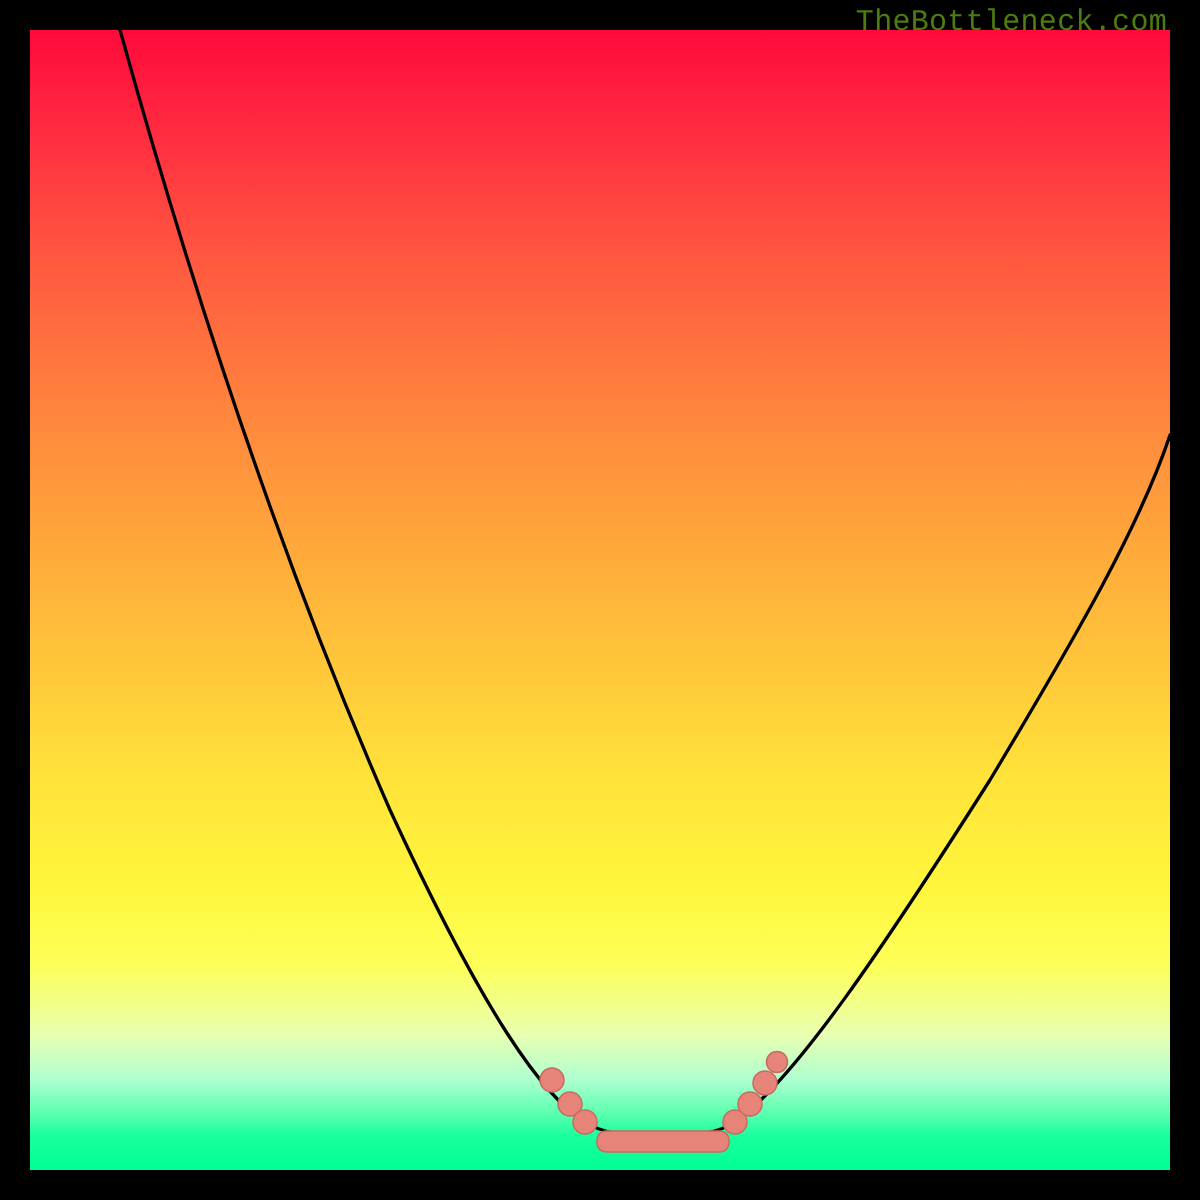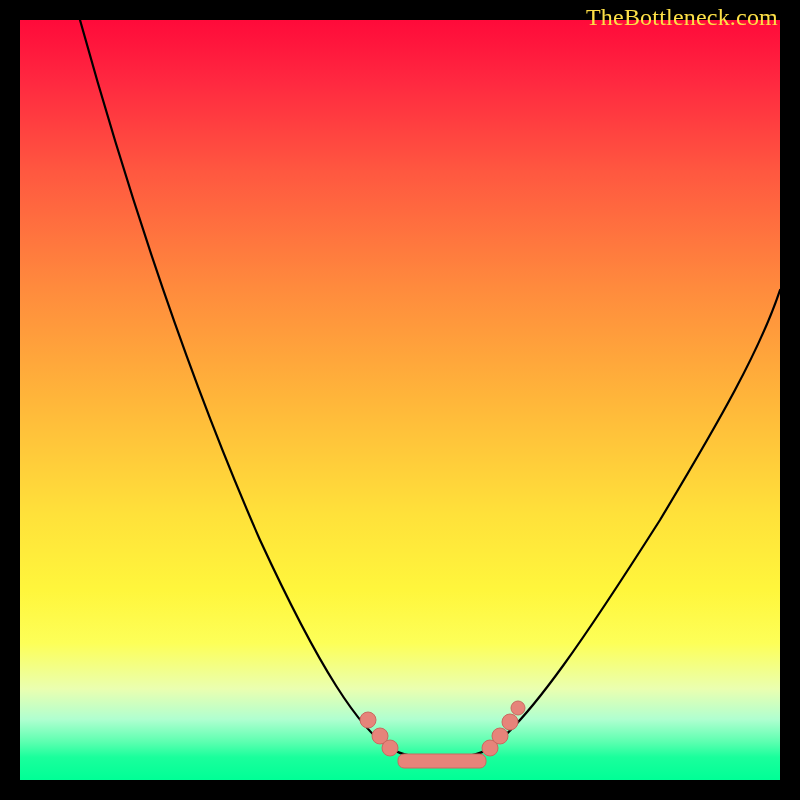--- a/index.html
+++ b/index.html
@@ -56,23 +56,23 @@
     fill: #e6847a;
     stroke: #c96a60;
     stroke-width: 1;
     rx: 6;
     ry: 6;
   }
   .attribution {
     position: absolute;
     top: 4px;
     right: 22px;
-    font-family: Liberation Serif, serif;
-    font-size: 24px;
-    color: #fde047;
+    font-family: Liberation Mono, monospace;
+    font-size: 20px;
+    color: #4d7c0f;
     letter-spacing: 0.2px;
     user-select: none;
   }
 </style>
 </head>
 <body>
 
 <div class="frame">
   <div class="gradient"></div>
 

